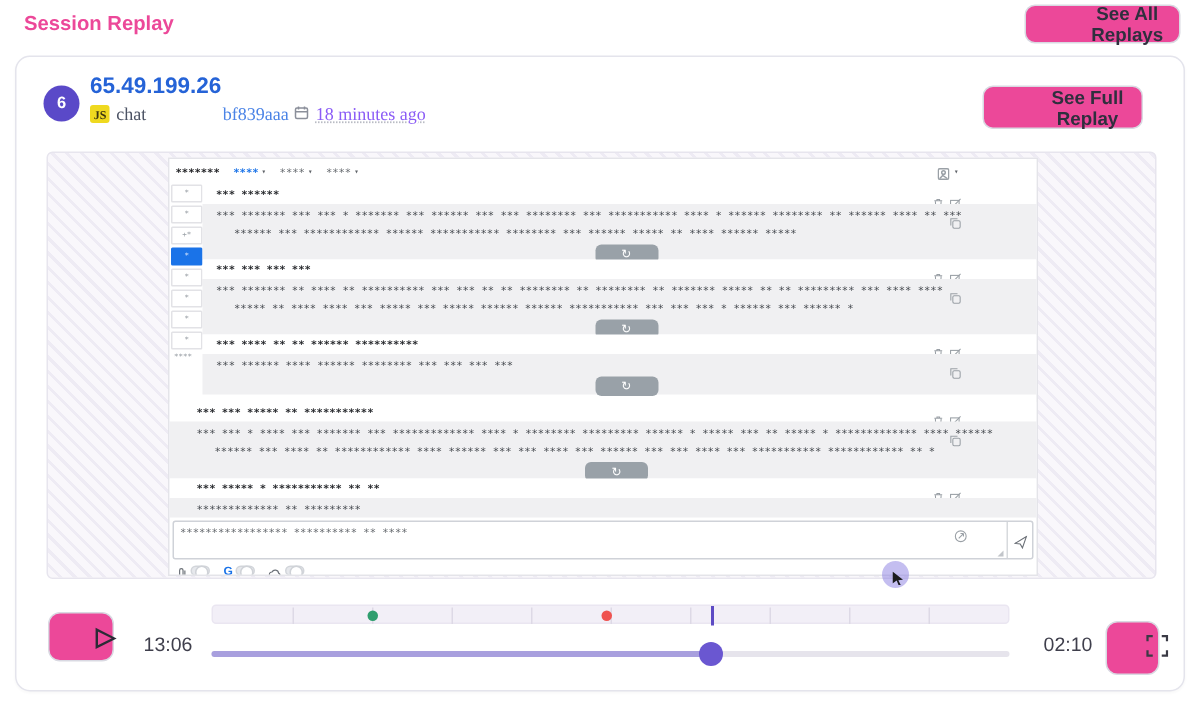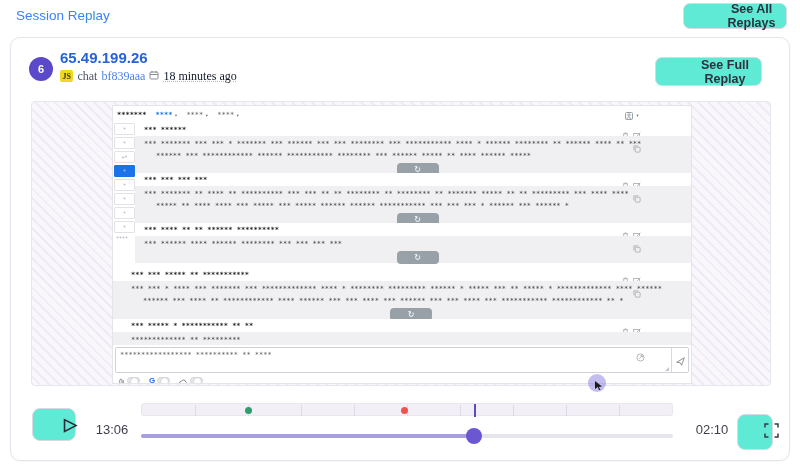--- a/index.html
+++ b/index.html
@@ -1,36 +1,36 @@
 <!DOCTYPE html>
 <html><head>
 <meta charset="utf-8">
 <style>
   * { margin:0; padding:0; box-sizing:border-box; }
   html,body { width:800px; height:471px; background:#fff; font-family:"Liberation Sans",sans-serif; overflow:hidden; }
   .page { position:relative; width:800px; height:471px; }
 
   
-  .page-title { position:absolute; left:16px; top:8px; font-size:13.5px; font-weight:400; color:#3b82f6; }
-  .btn { background:#5eead4; border:1px solid #d9d9e2; border-radius:7px; color:#2f2f3e;
+  .page-title { position:absolute; left:16px; top:8px; font-size:13.5px; font-weight:700; color:#ec4899; }
+  .btn { background:#ec4899; border:1px solid #d9d9e2; border-radius:7px; color:#2f2f3e;
          font-size:12.5px; font-weight:600; font-family:"Liberation Sans",sans-serif; cursor:pointer;
          display:flex; align-items:center; justify-content:center;padding-left:33px; }
   .see-all { position:absolute; right:13px; top:3px; width:104px; height:26px; }
 
   
   .card { position:absolute; left:10px; top:37px; width:780px; height:424px; background:#fff;
           border:1px solid #e4e4ec; border-radius:10px; box-shadow:0 1px 2px rgba(40,40,60,0.04); }
   .badge { position:absolute; left:18px; top:19px; width:24px; height:24px; border-radius:50%;
            background:#5a49c8; color:#fff; font-size:11px; font-weight:700;
            display:flex; align-items:center; justify-content:center; }
   .ip { position:absolute; left:49px; top:11px; font-size:15px; font-weight:700; color:#2563d7; }
   .meta { position:absolute; left:49px; top:31px; height:14px; display:flex; align-items:center; gap:4px; font-size:12px; color:#4b5263;font-family:Liberation Serif, serif; }
   .js-badge { background:#efd91f; color:#3a3411; font-size:8px; font-weight:700; padding:1.5px 2.5px; border-radius:2px; }
-  .sess-id { color:#4a83e6; }
-  .time-ago { color:#0f172a; text-decoration:underline dotted #b9bcc4; }
+  .sess-id { color:#4a83e6;margin-left:47px; }
+  .time-ago { color:#8b5cf6; text-decoration:underline dotted #b9bcc4; }
   .see-full { position:absolute; right:27px; top:19px; width:107px; height:29px; }
 
   
   .viewer { position:absolute; left:20px; top:63px; width:740px; height:285px; border:1px solid #e7e5ee; border-radius:4px;
             background:repeating-linear-gradient(45deg,#f9f7fb 0px,#f9f7fb 5px,#eeebf4 5px,#eeebf4 7px); }
   .chat-app { position:absolute; left:80px; top:3px; width:580px; height:279px; background:#fff;
               border:1px solid #e4e4e9; overflow:hidden; font-family:"DejaVu Sans Mono",monospace; }
   .mtext { font-size:7px; letter-spacing:0; color:#3e4248; white-space:nowrap; overflow:hidden; }
   .mhead { font-size:7px; font-weight:700; color:#26282c; white-space:nowrap; }
 

